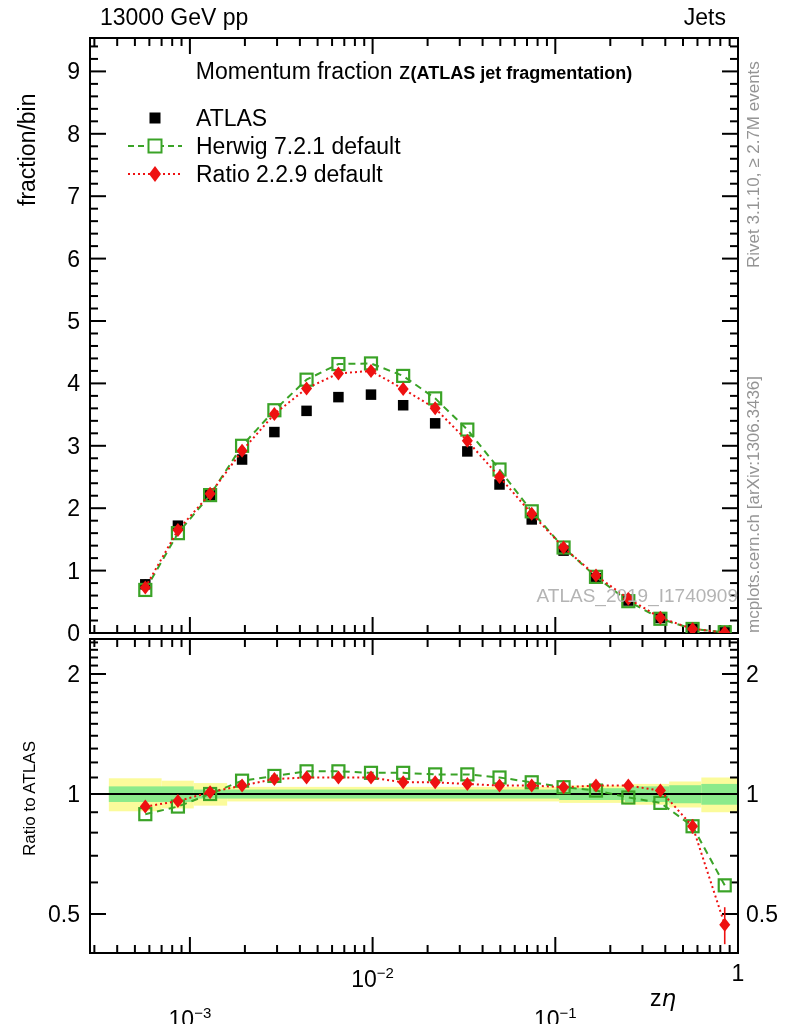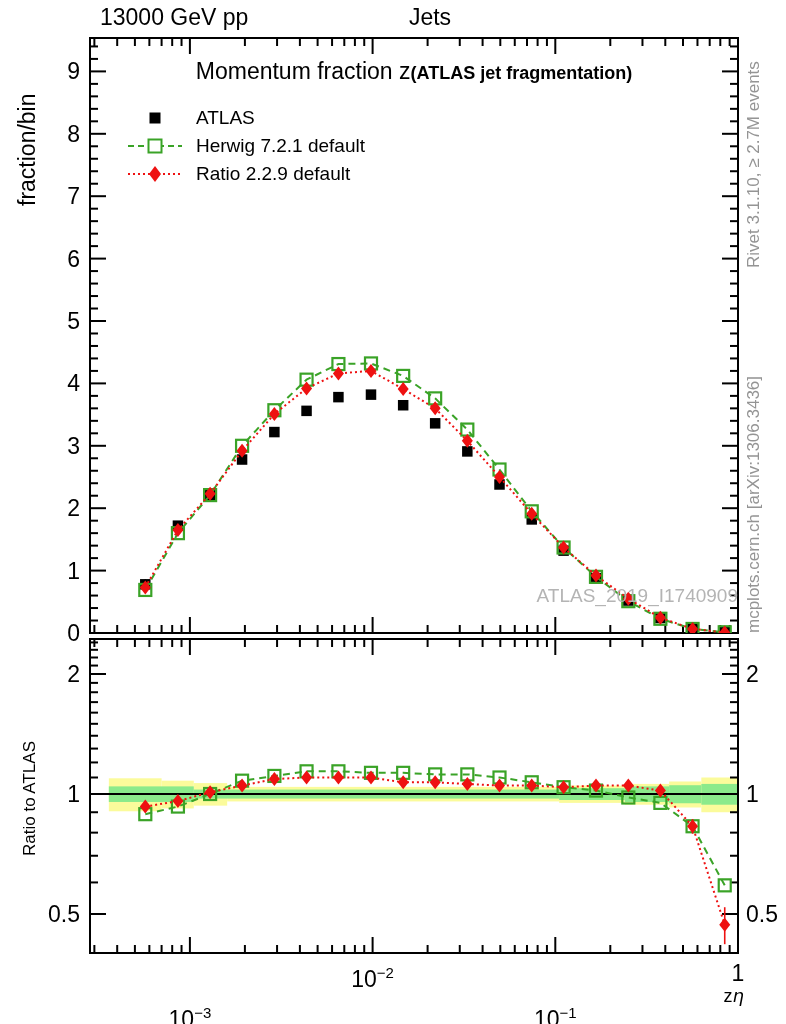--- a/index.html
+++ b/index.html
@@ -5,31 +5,31 @@
   html,body { margin:0; padding:0; background:#fff; }
   .page { position:relative; width:786px; height:1024px; background:#fff; overflow:hidden;
           font-family:"Liberation Sans","DejaVu Sans",sans-serif; color:#000; }
   .abs { position:absolute; }
   .hdr { top:4px; font-size:23px; }
   .title-row { top:58px; left:90px; width:648px; text-align:center; white-space:nowrap; }
   .title-main { font-size:23px; }
   .title-suffix { font-size:18px;font-weight:bold; }
   .legend { left:126px; top:104px; }
   .legend-row { display:flex; align-items:center; height:28px; }
-  .legend-label { font-size:19px; margin-left:12px; }
+  .legend-label { font-size:23px; margin-left:12px; }
   .watermark { top:585px; left:90px; width:648px; text-align:right; font-size:19px; color:#b4b4b4; }
   .vtext { transform-origin:0 0; transform:rotate(-90deg); white-space:nowrap; }
   .ylab-main { left:14px; top:206px; font-size:23px; }
   .ylab-ratio { left:20px; top:856px; font-size:17px; }
   .note { color:#949494; font-size:17px; }
   .note-rivet { left:744px; top:268px; }
   .note-mcplots { left:744px; top:633px; }
   .tick-label { position:absolute; font-size:23px; line-height:26px; }
   .tick-label.right-align { text-align:right; }
-  .xlab { left:650px; top:985px; width:94px; text-align:right; font-size:18px; }
+  .xlab { left:650px; top:985px; width:94px; text-align:left; font-size:23px; }
   .xlab .eta { font-style:italic; font-family:"DejaVu Sans",sans-serif; }
   sup.exp { font-size:15px; }
   svg { display:block; }
 </style>
 </head>
 <body>
 
 <div class="page">
 
   <svg id="chart" class="abs" style="left:0;top:0" width="786" height="1024">
@@ -504,21 +504,21 @@
           <path d="M595.9902992786635,778.5533097117506 L601.4902992786635,785.5533097117506 L595.9902992786635,792.5533097117506 L590.4902992786635,785.5533097117506 Z" fill="#ee1111"></path>
           <path d="M628.3203889145857,778.5533097117506 L633.8203889145857,785.5533097117506 L628.3203889145857,792.5533097117506 L622.8203889145857,785.5533097117506 Z" fill="#ee1111"></path>
           <path d="M660.3868192682837,783.5717135305468 L665.8868192682837,790.5717135305468 L660.3868192682837,797.5717135305468 L654.8868192682837,790.5717135305468 Z" fill="#ee1111"></path>
           <path d="M692.5586922977566,819.2579000361256 L698.0586922977566,826.2579000361256 L692.5586922977566,833.2579000361256 L687.0586922977566,826.2579000361256 Z" fill="#ee1111"></path>
           <path d="M724.7305653272296,917.711630891085 L730.2305653272296,924.711630891085 L724.7305653272296,931.711630891085 L719.2305653272296,924.711630891085 Z" fill="#ee1111"></path>
         </g>
       </g>
     </svg>
 
   <div class="abs hdr" style="left:100px">13000 GeV pp</div>
-  <div class="abs hdr" style="left:105px;width:650px;text-align:center">Jets</div>
+  <div class="abs hdr" style="left:76px;width:650px;text-align:right">Jets</div>
 
   <div class="abs title-row">
     <span class="title-main">Momentum fraction z</span><span class="title-suffix">(ATLAS jet fragmentation)</span>
   </div>
 
   <div class="abs legend">
     <div class="legend-row">
       <svg width="58" height="24">
         <rect x="23.5" y="6.5" width="11" height="11" fill="#000"></rect>
       </svg>

